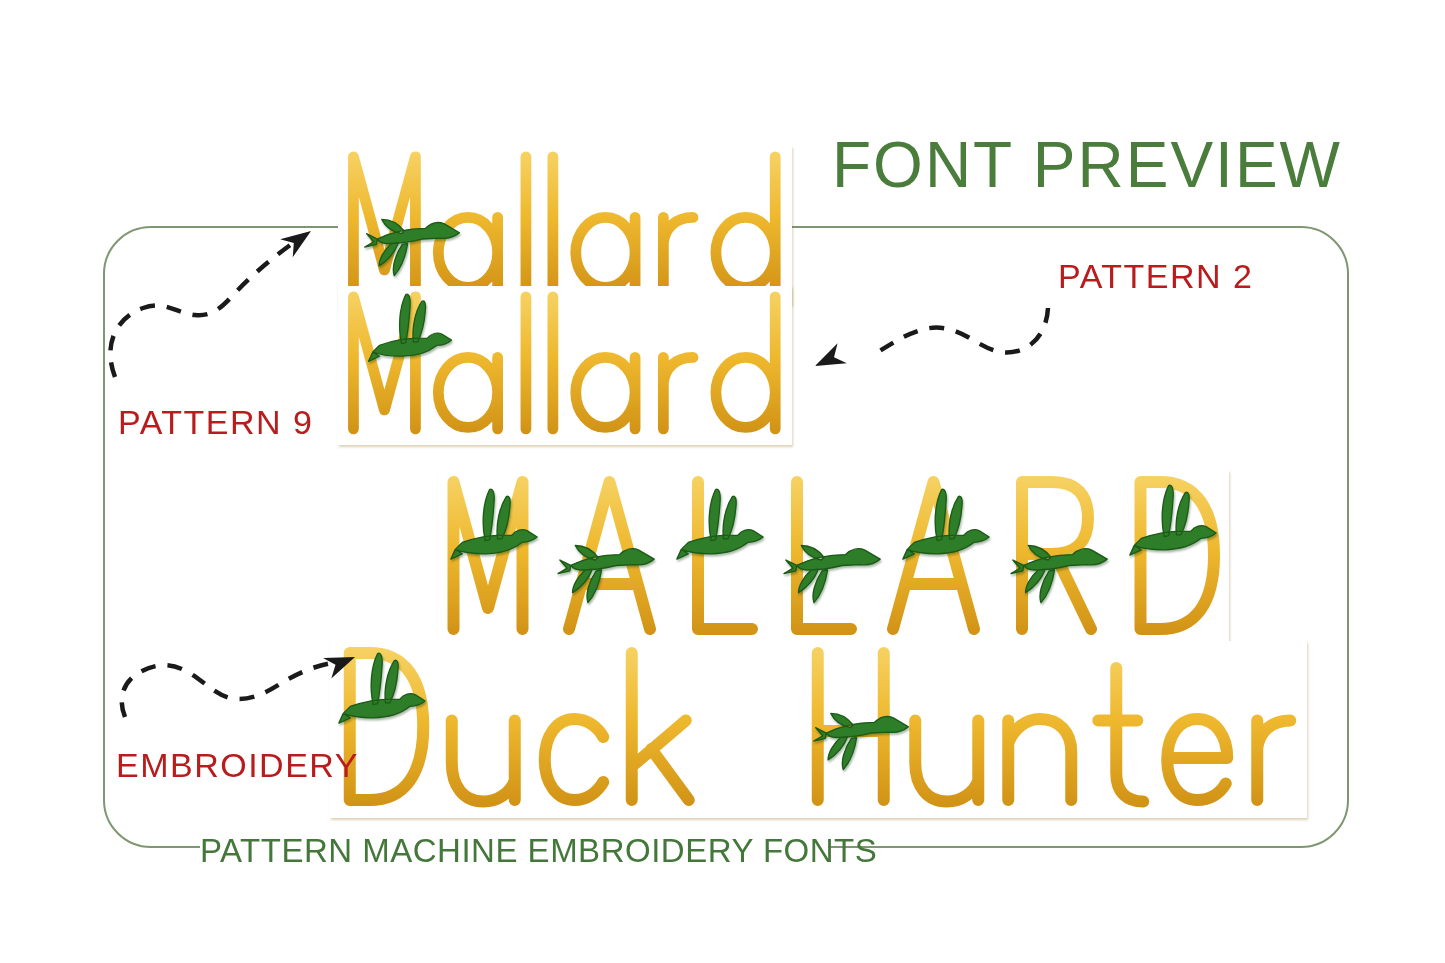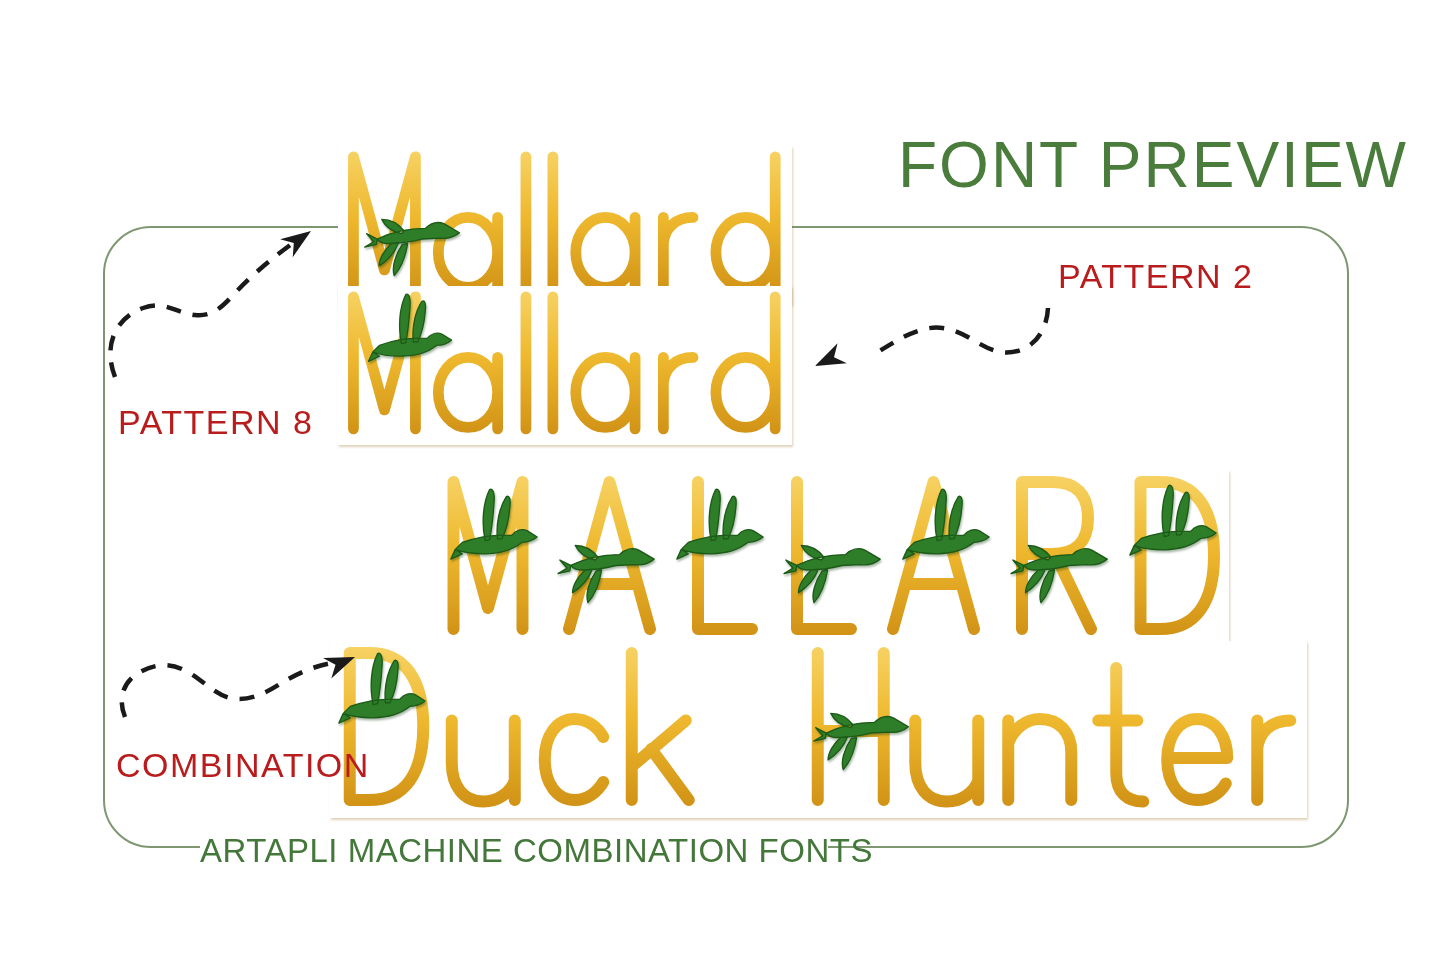--- a/index.html
+++ b/index.html
@@ -5,21 +5,21 @@
   html,body{margin:0;padding:0;background:#ffffff;}
   #stage{position:relative;width:1445px;height:963px;background:#ffffff;overflow:hidden;
          font-family:"Liberation Sans", sans-serif;}
   .frame{position:absolute;left:103px;top:226px;width:1242px;height:618px;
          border:2px solid #7e9770;border-radius:48px;}
   .word{position:absolute;background:#ffffff;line-height:0;
         filter:drop-shadow(1px 2px 1px rgba(140,90,0,.28));}
   .duck{position:absolute;line-height:0;filter:drop-shadow(1px 2px 1px rgba(0,50,0,.35));}
   .arrow{position:absolute;line-height:0;}
   .label{position:absolute;color:#b91c1c;font-size:34px;letter-spacing:1.5px;white-space:nowrap;}
-  .title{position:absolute;left:898px;top:128px;color:#4a7c3b;font-size:64px;
+  .title{position:absolute;left:832px;top:128px;color:#4a7c3b;font-size:64px;
          letter-spacing:2px;white-space:nowrap;}
   .footer{position:absolute;left:200px;top:828px;width:628px;height:46px;background:#ffffff;
           color:#44773a;font-size:33px;letter-spacing:.5px;text-align:center;
           line-height:46px;white-space:nowrap;}
 </style>
 </head>
 <body>
 
 <div id="stage">
 
@@ -146,18 +146,18 @@
     <path d="M253,16 C252,36 242,52 226,58 C206,65 192,56 178,48 C162,38 146,33 130,37 C112,41 96,52 78,63" fill="none" stroke="#1a1a1a" stroke-width="4.5" stroke-dasharray="15 12"></path>
     <path d="M0,0 L-30,11 L-21,0 L-30,-11 Z" fill="#1a1a1a" transform="translate(20,74) rotate(155)"></path>
   </svg>
 
   <svg class="arrow" style="left:112px;top:642px" width="265" height="90" viewBox="0 0 265 90">
     <path d="M13,75 C6,58 10,40 28,30 C46,20 62,22 76,30 C92,39 102,52 118,56 C136,60 152,52 168,42 C184,32 202,24 220,21" fill="none" stroke="#1a1a1a" stroke-width="4.5" stroke-dasharray="15 12"></path>
     <path d="M0,0 L-30,11 L-21,0 L-30,-11 Z" fill="#1a1a1a" transform="translate(243,15) rotate(-22)"></path>
   </svg>
 
   <div class="title">FONT PREVIEW</div>
-  <div class="label" style="left:118px;top:403px">PATTERN 8</div>
+  <div class="label" style="left:118px;top:403px">PATTERN 9</div>
   <div class="label" style="left:1058px;top:257px">PATTERN 2</div>
-  <div class="label" style="left:116px;top:746px">COMBINATION</div>
-  <div class="footer">ARTAPLI MACHINE COMBINATION FONTS</div>
+  <div class="label" style="left:116px;top:746px">EMBROIDERY</div>
+  <div class="footer">PATTERN MACHINE EMBROIDERY FONTS</div>
 
 </div>
 
 </body></html>

